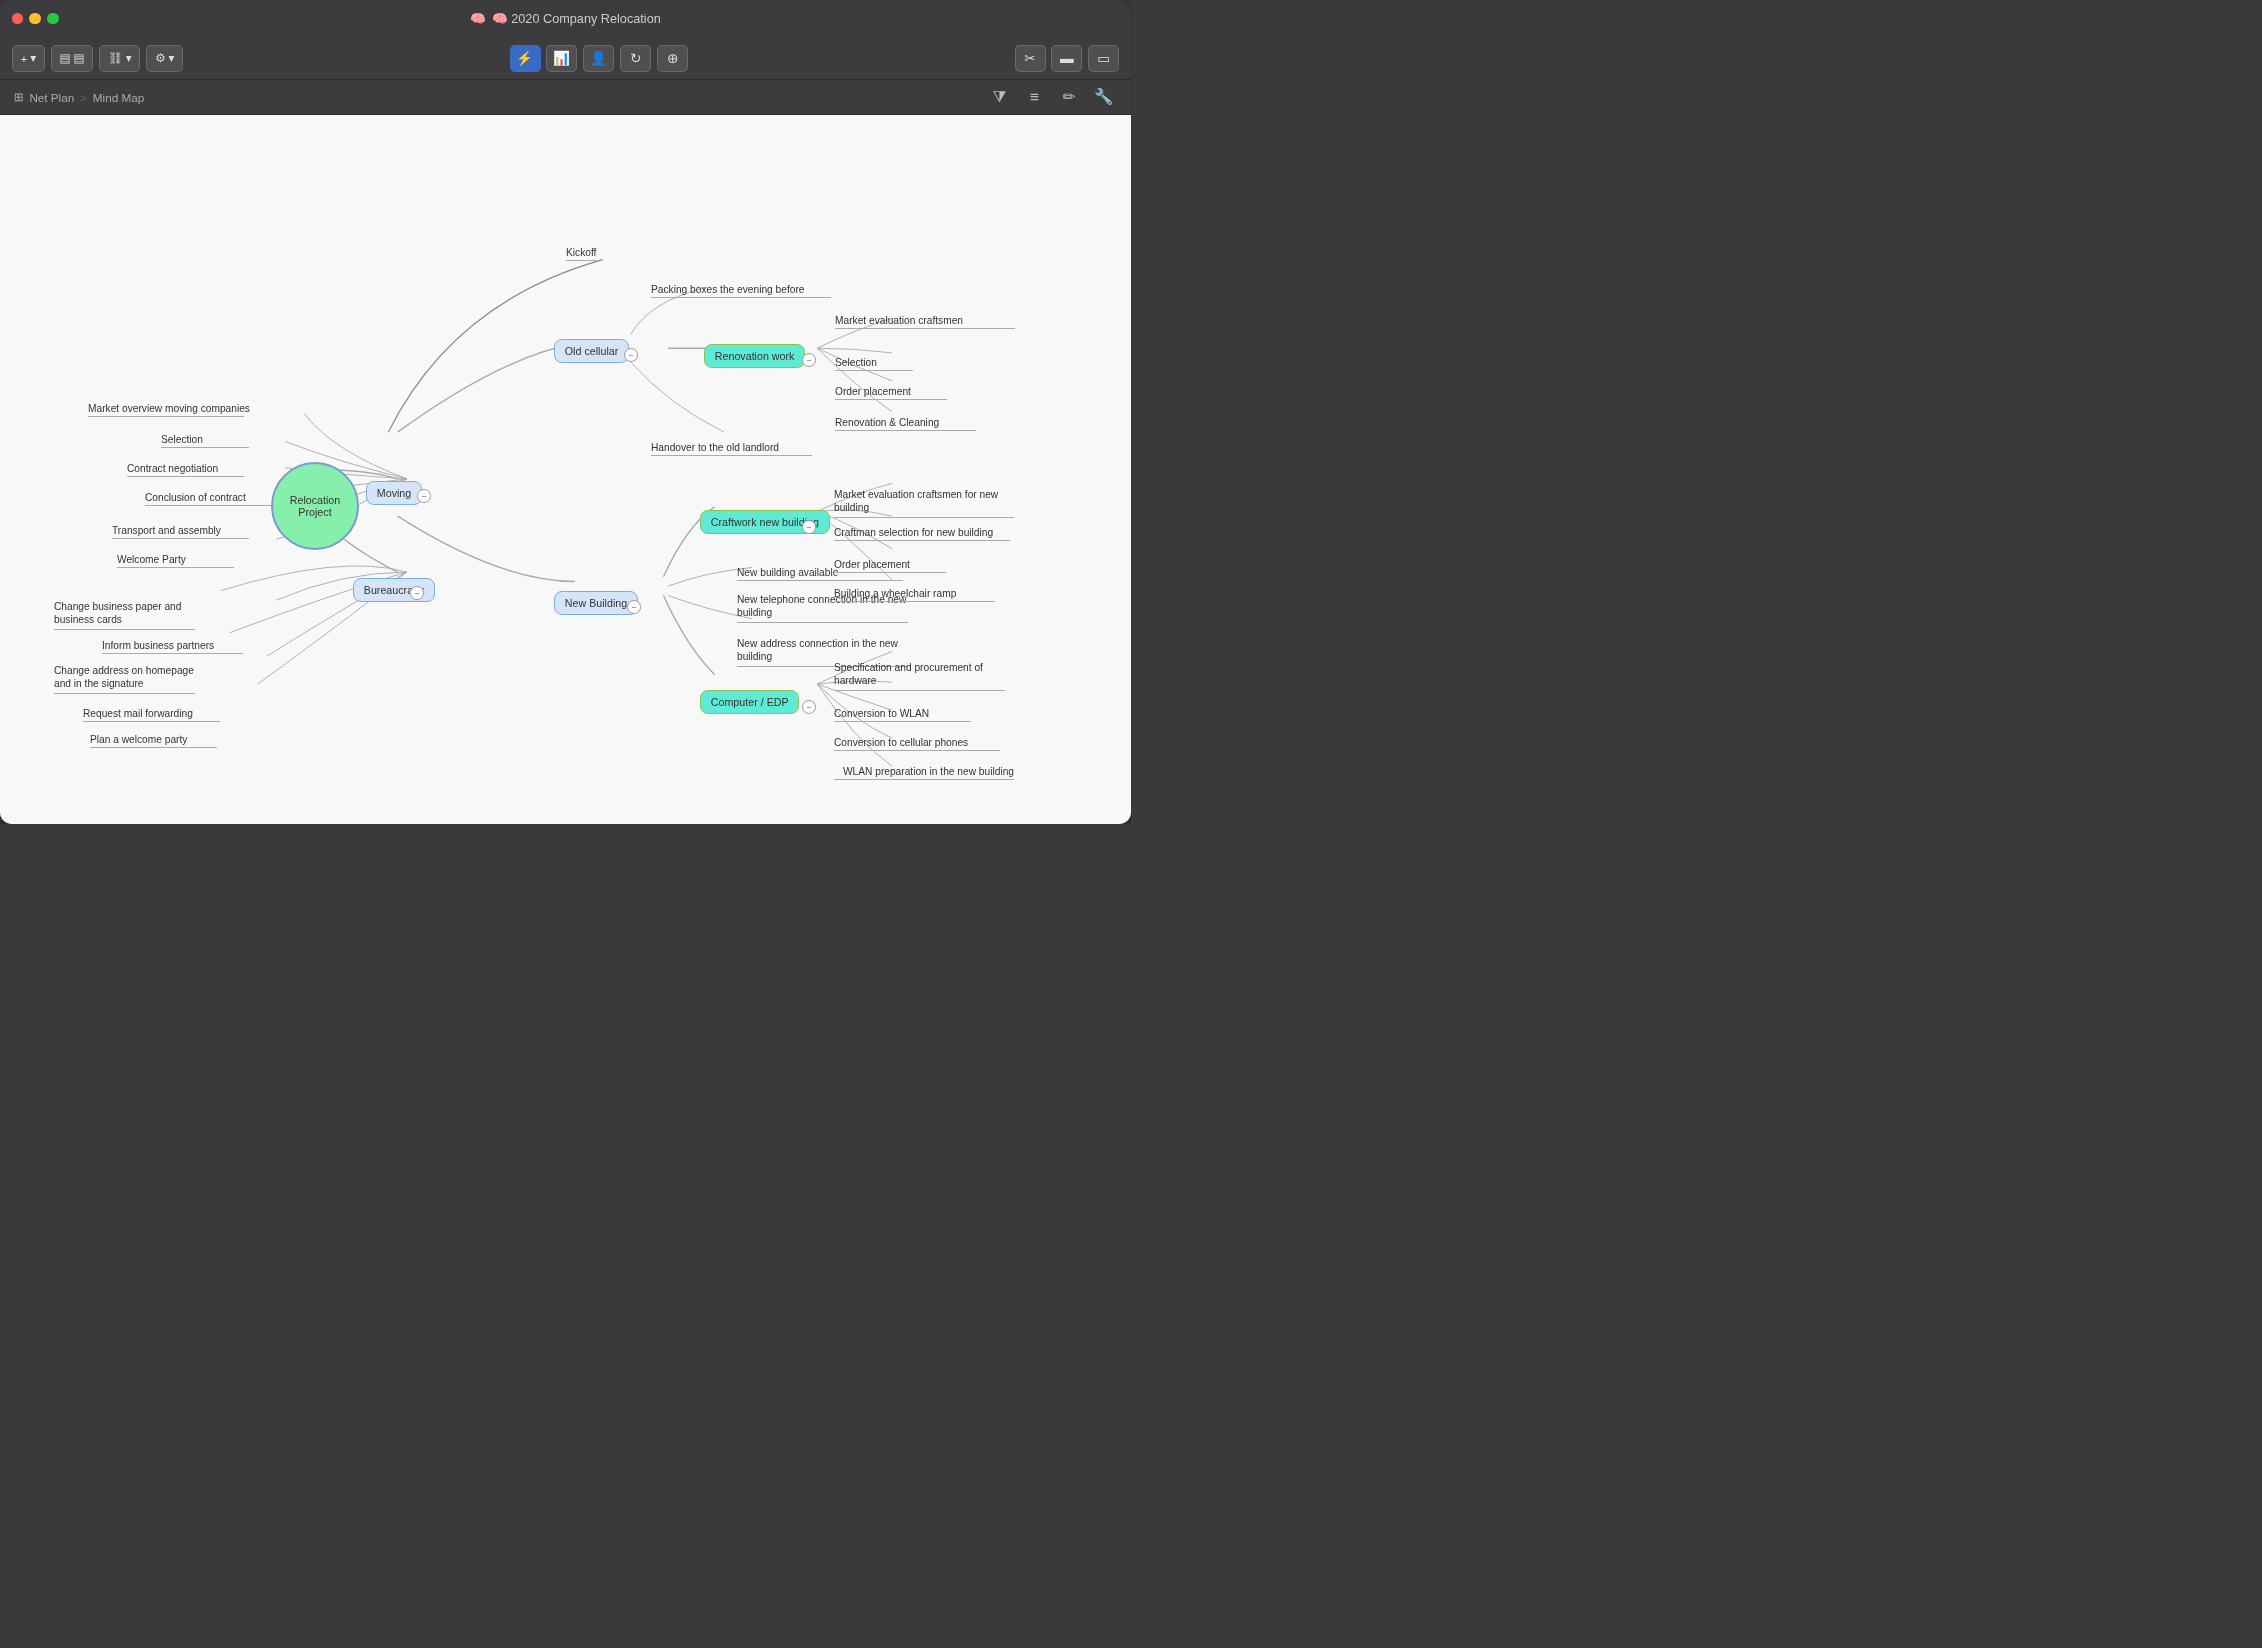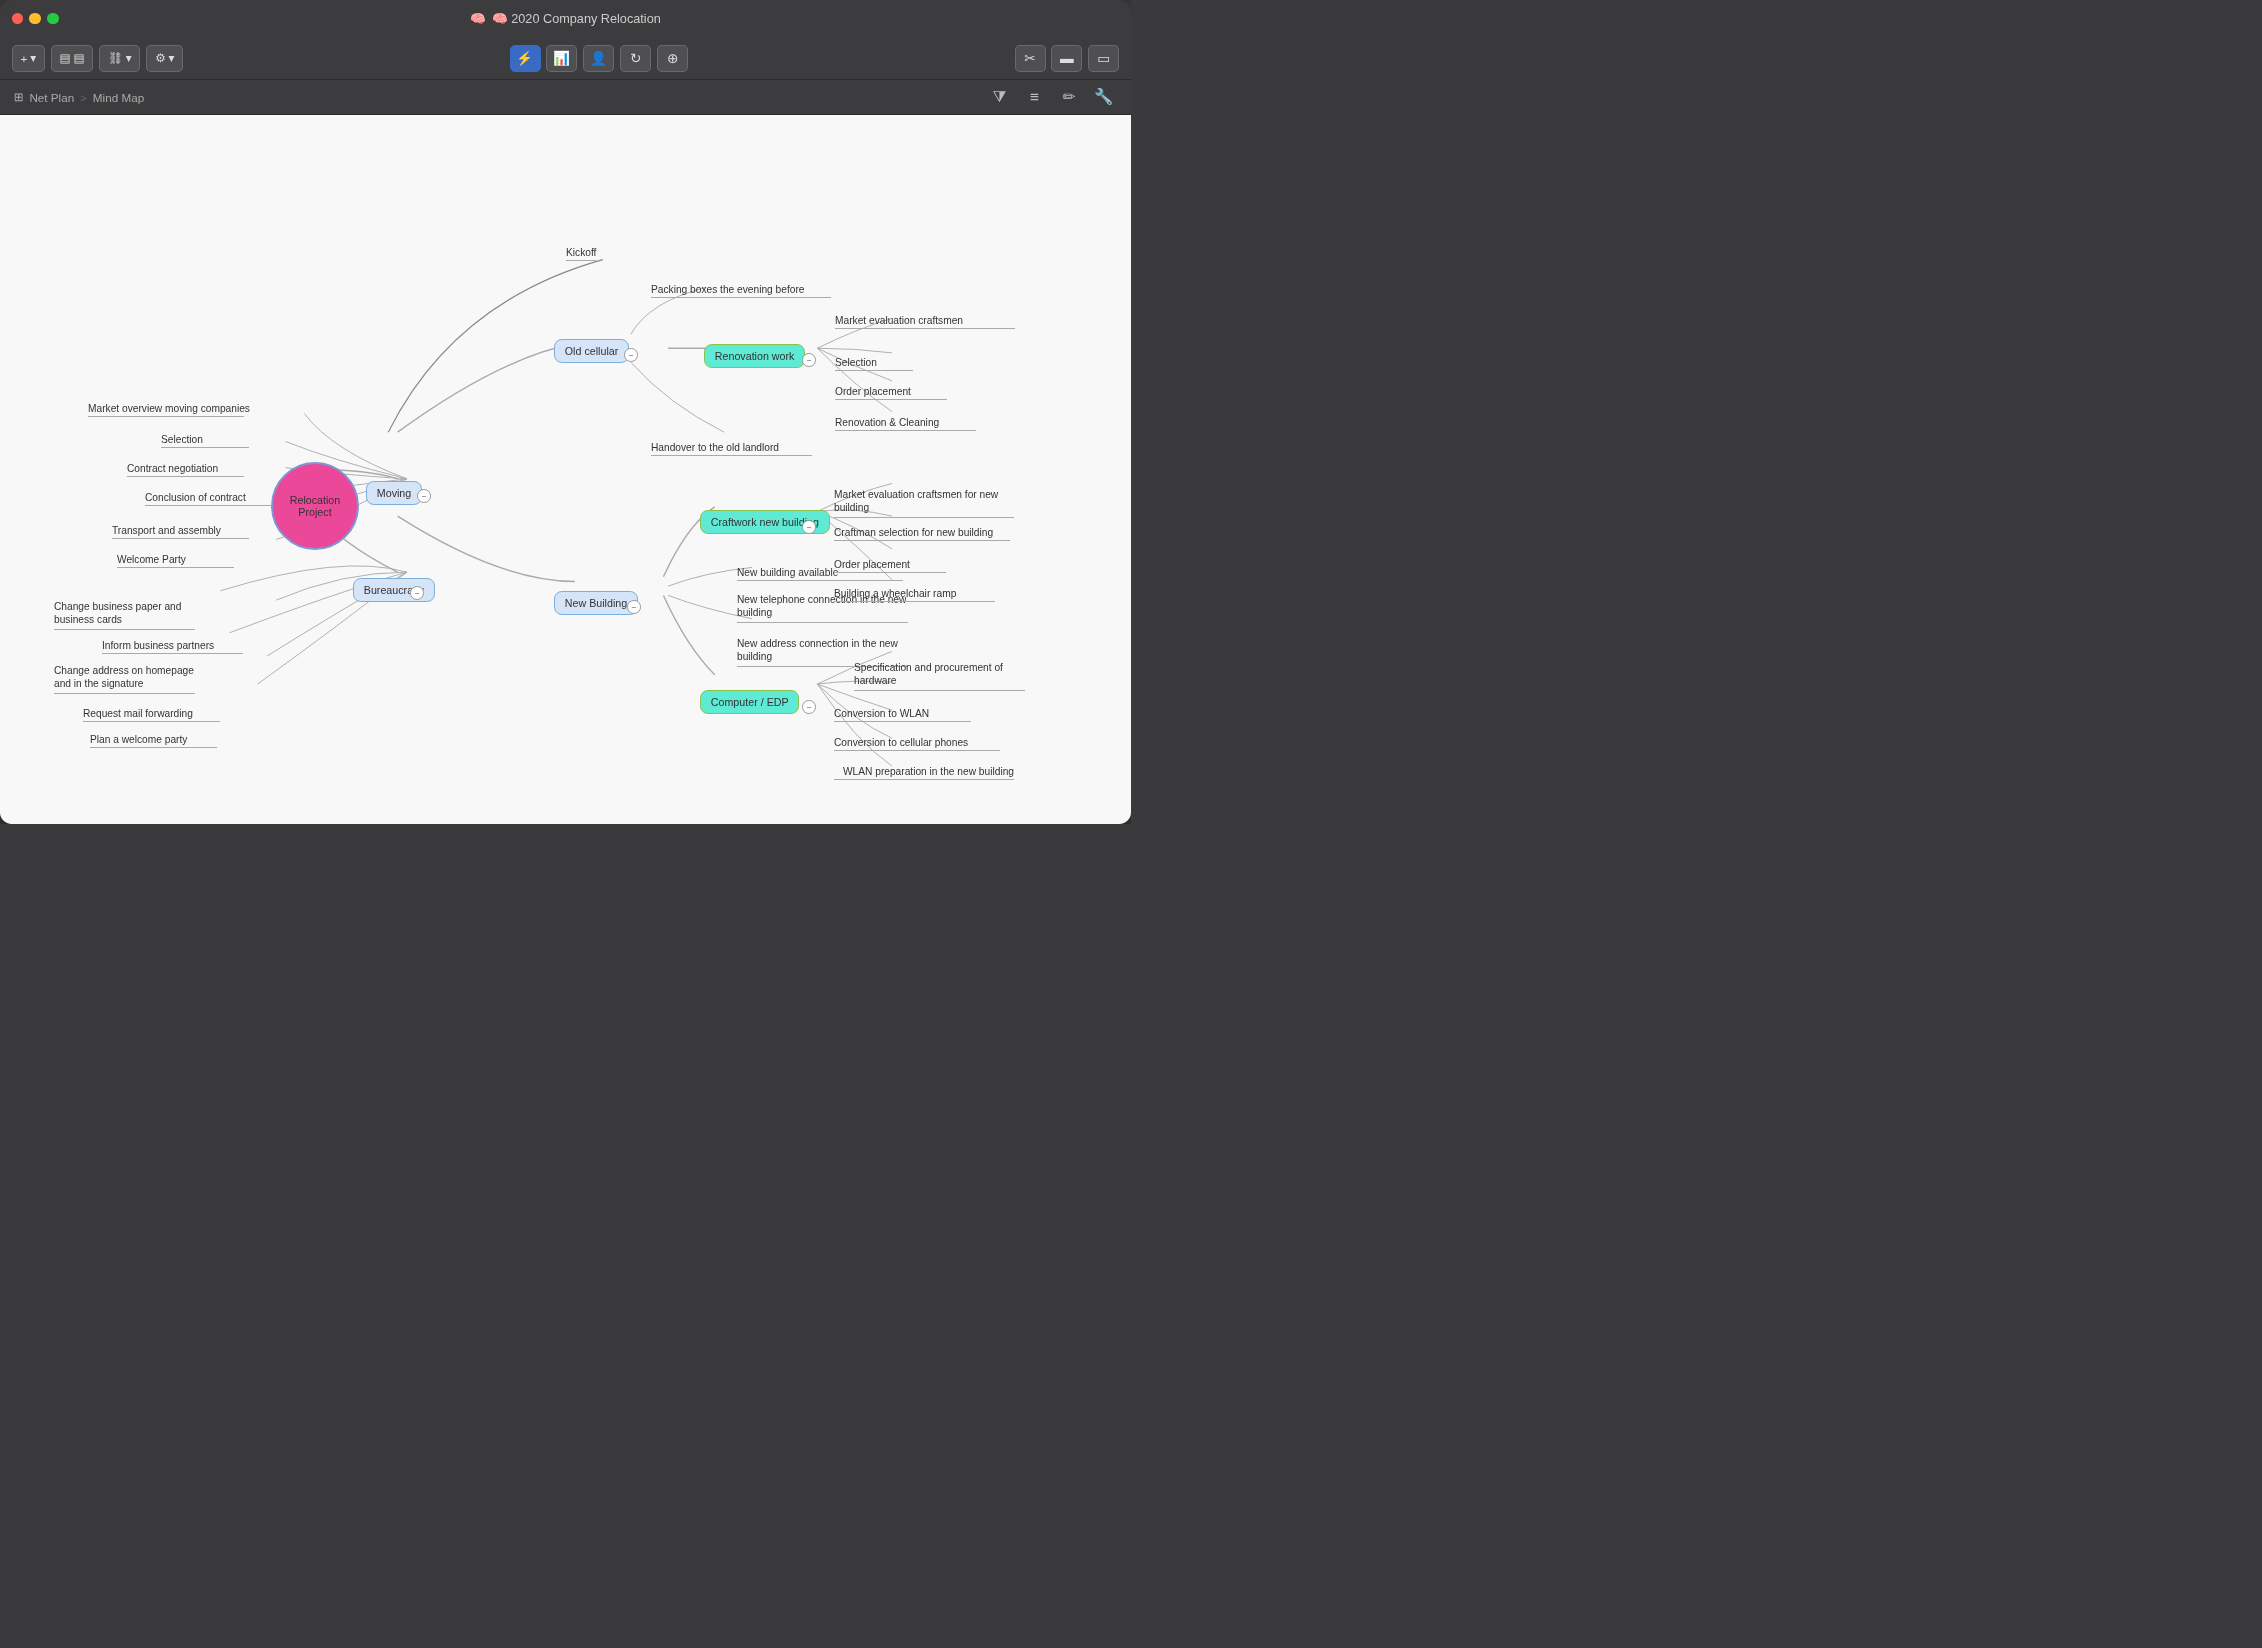--- a/index.html
+++ b/index.html
@@ -135,21 +135,21 @@
       position: relative;
       overflow: hidden;
     }
     .mindmap-svg {
       position: absolute;
       top: 0; left: 0;
       width: 100%; height: 100%;
     }
     
     .node-center {
-      background: #ec4899;
+      background: #86efac;
       border: 2.4px solid #7a99d4;
       border-radius: 50%;
       width: 88px;
       height: 88px;
       display: flex;
       align-items: center;
       justify-content: center;
       text-align: center;
       font-size: 10.7px;
       color: #333;
@@ -406,19 +406,19 @@
     <div class="node-text-wrap" style="left: 834px; top: 373px; width: 180px;">Market evaluation craftsmen for new building</div>
     <div class="node-text" style="left: 834px; top: 412px; width: 176px;">Craftman selection for new building</div>
     <div class="node-text" style="left: 834px; top: 444px; width: 112px;">Order placement</div>
     <div class="node-text" style="left: 834px; top: 473px; width: 161px;">Building a wheelchair ramp</div>
 
     <div class="node-green" style="left: 700px; top: 575px;">
       <span>Computer / EDP</span>
     </div>
     <div class="collapse-btn" style="left: 802px; top: 585px;">−</div>
 
-    <div class="node-text-wrap" style="left: 834px; top: 546px; width: 171px; margin-left: 20px;">Specification and procurement of hardware</div>
+    <div class="node-text-wrap" style="left: 834px; top: 546px; width: 171px;">Specification and procurement of hardware</div>
     <div class="node-text" style="left: 834px; top: 593px; width: 137px;">Conversion to WLAN</div>
     <div class="node-text" style="left: 834px; top: 622px; width: 166px;">Conversion to cellular phones</div>
     <div class="node-text" style="left: 834px; top: 651px; width: 180px; text-align: right;">WLAN preparation in the new building</div>
   </div>
 </div>
 
 
 </body></html>

